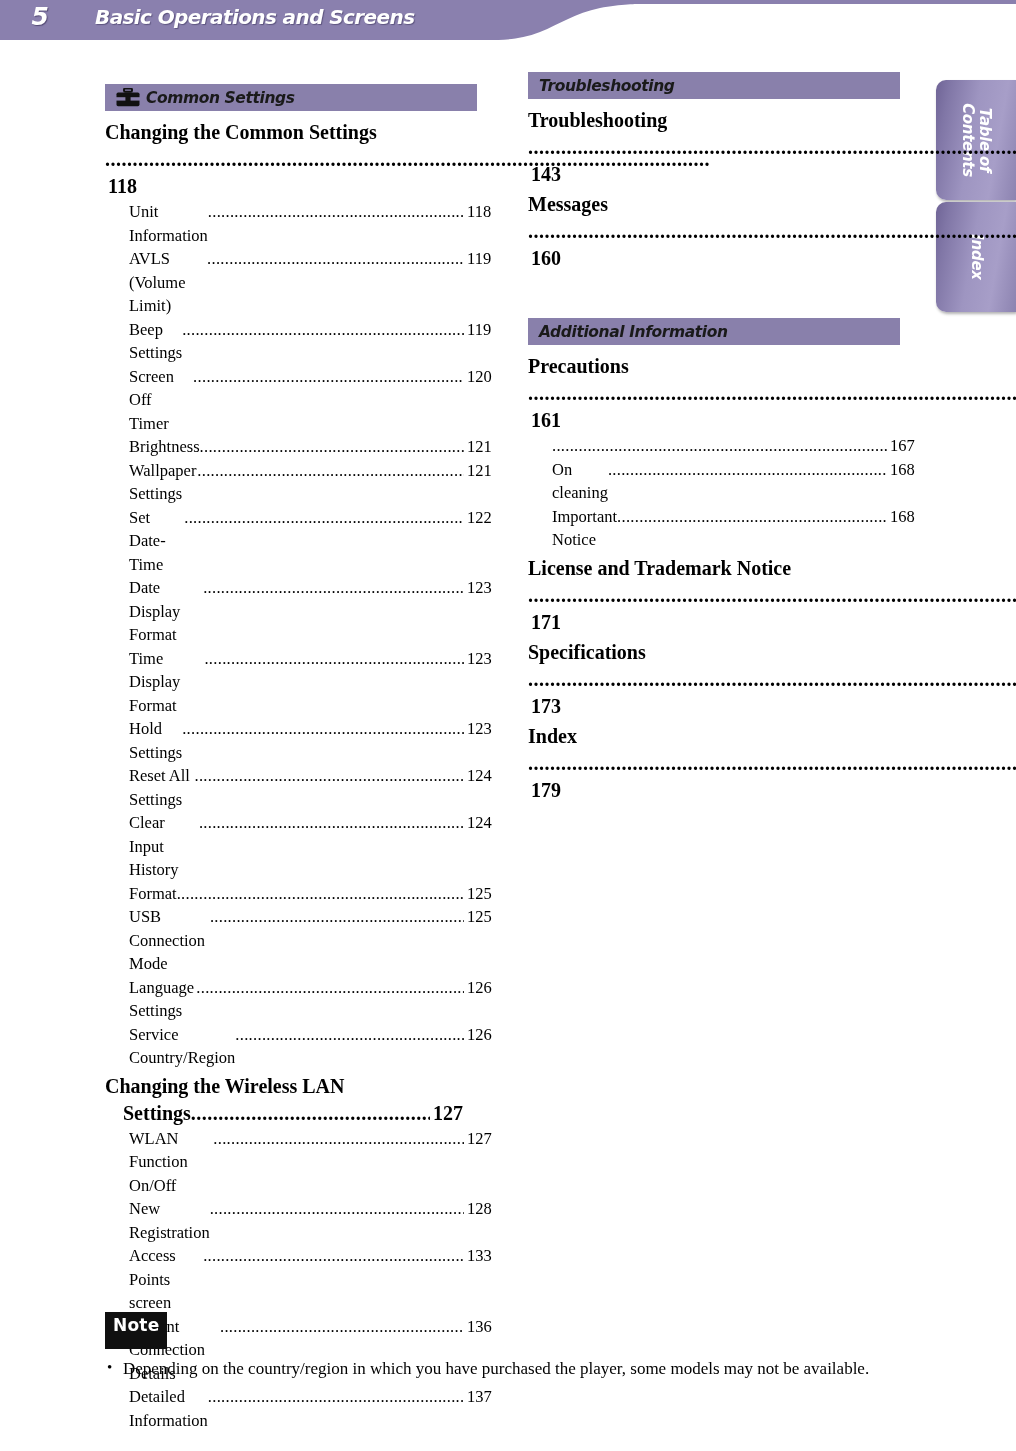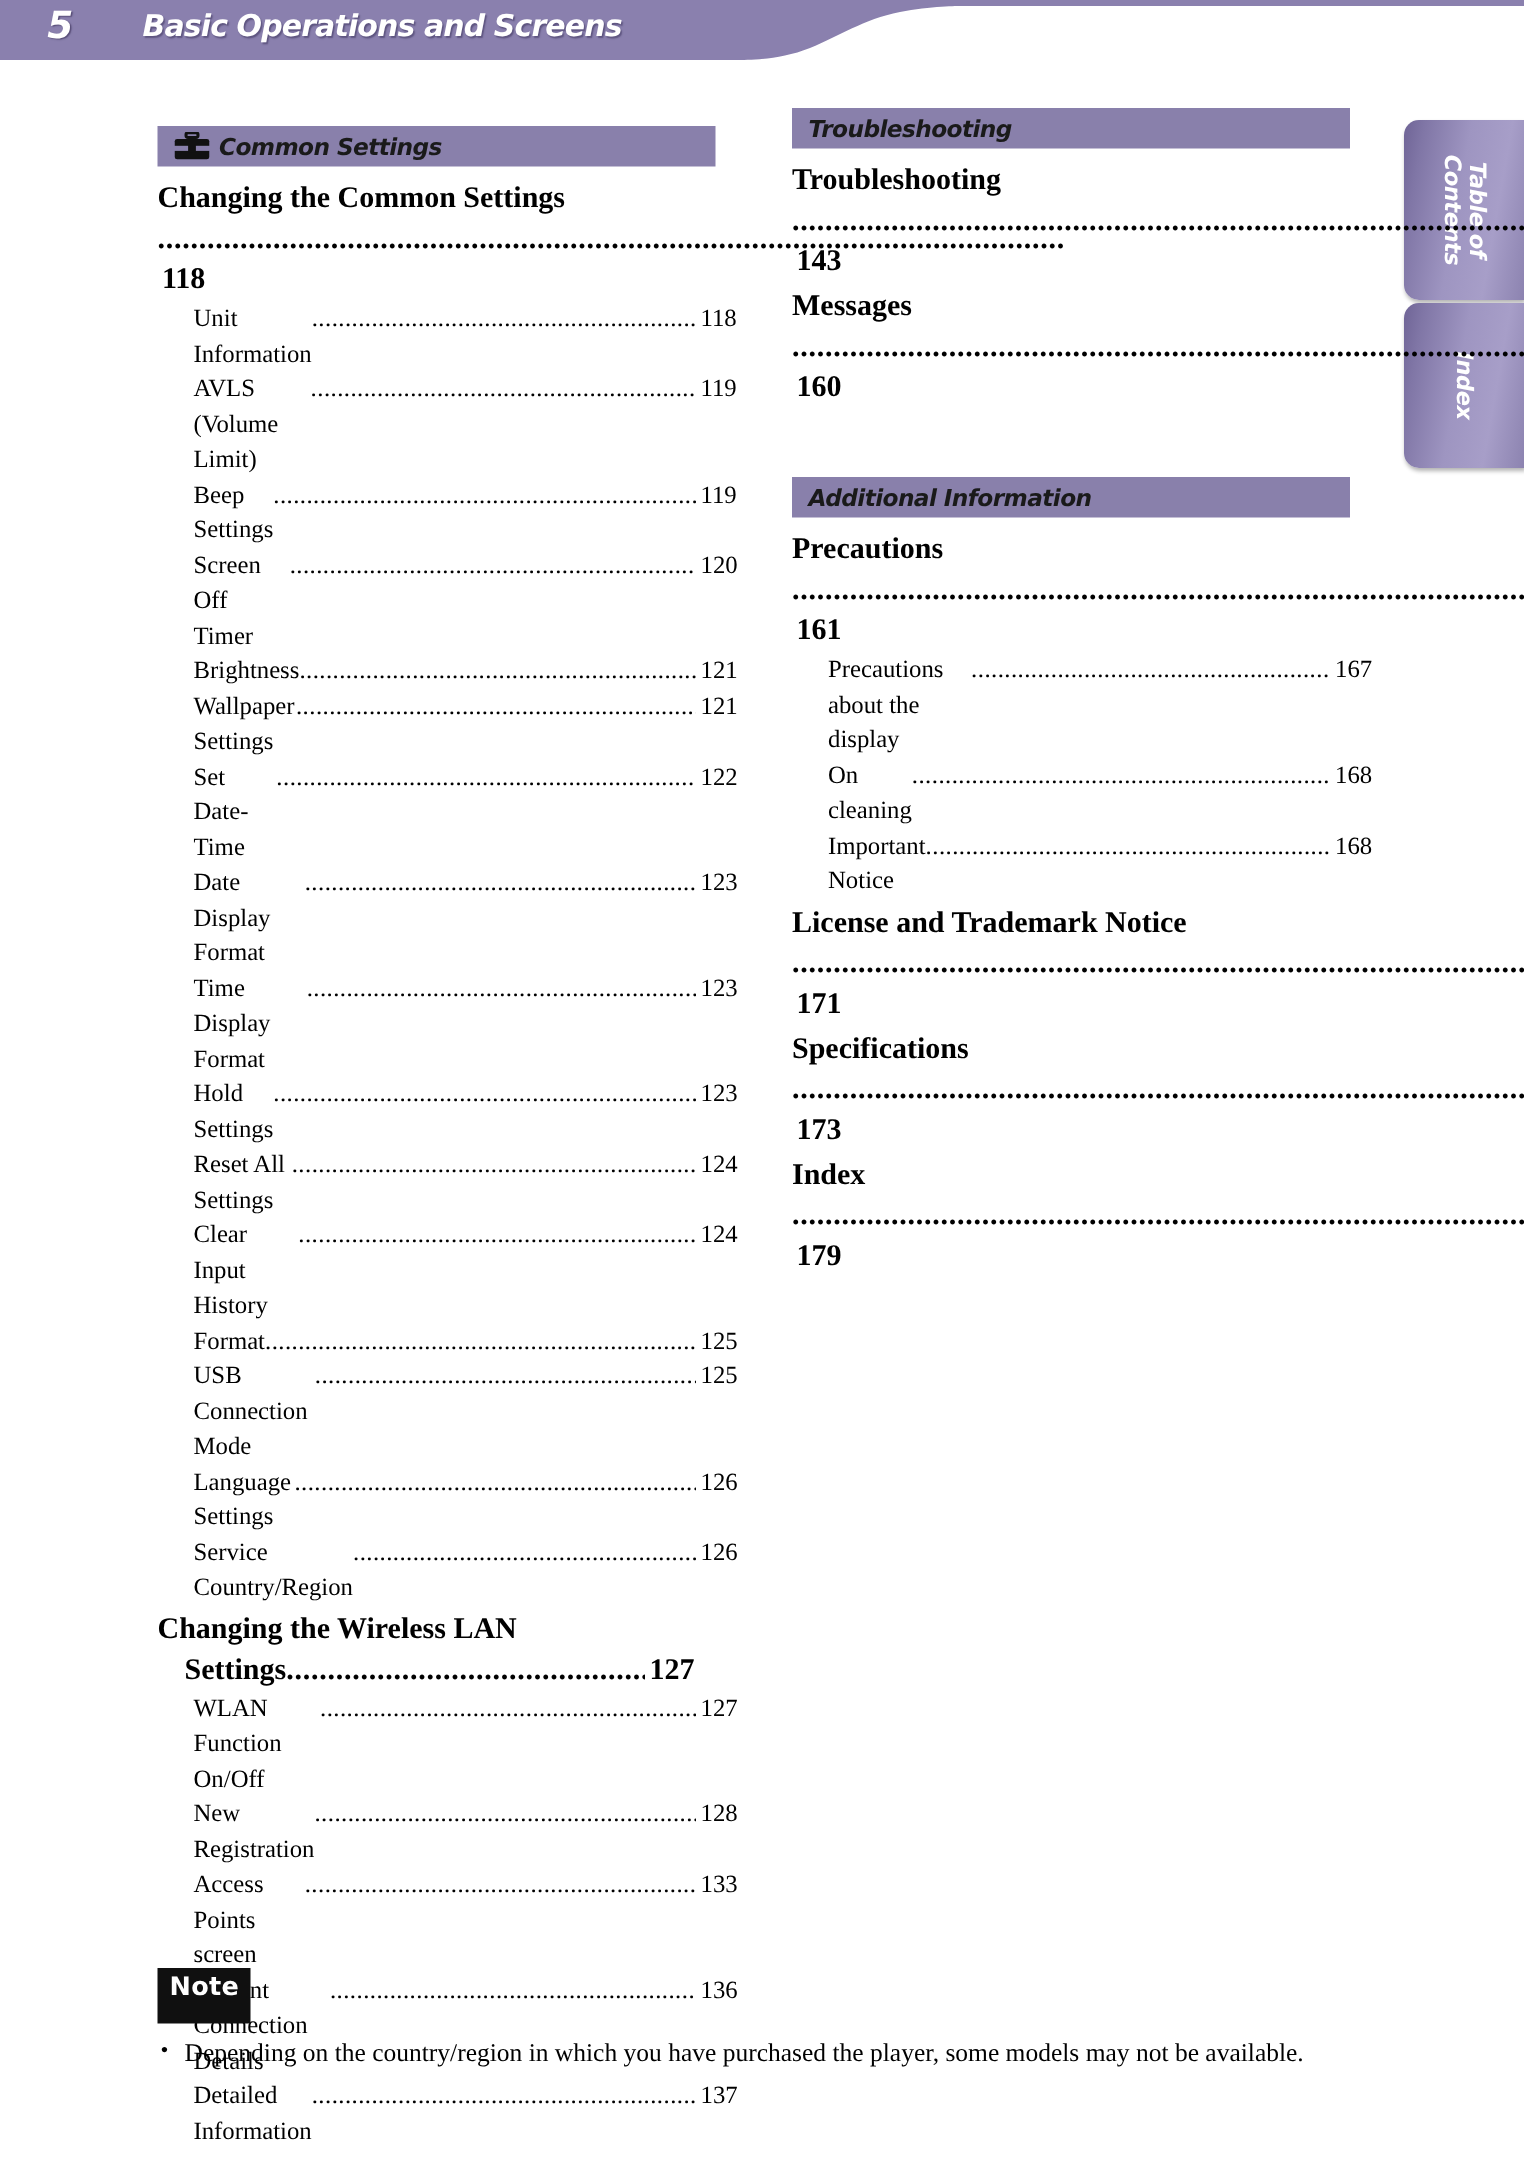--- a/index.html
+++ b/index.html
@@ -412,21 +412,20 @@
       <div class="section-bar">
         <span class="bar-label">Additional Information</span>
       </div>
       <div class="toc-group">
         <div class="toc-entry lvl1">
           <span class="label">Precautions</span>
           <span class="leader">..............................................................................................................</span>
           <span class="page">161</span>
         </div>
         <div class="toc-entry lvl2">
-          <span class="label">Precautions about the display</span>
           <span class="leader">..............................................................................................................</span>
           <span class="page">167</span>
         </div>
         <div class="toc-entry lvl2">
           <span class="label">On cleaning</span>
           <span class="leader">..............................................................................................................</span>
           <span class="page">168</span>
         </div>
         <div class="toc-entry lvl2">
           <span class="label">Important Notice</span>

